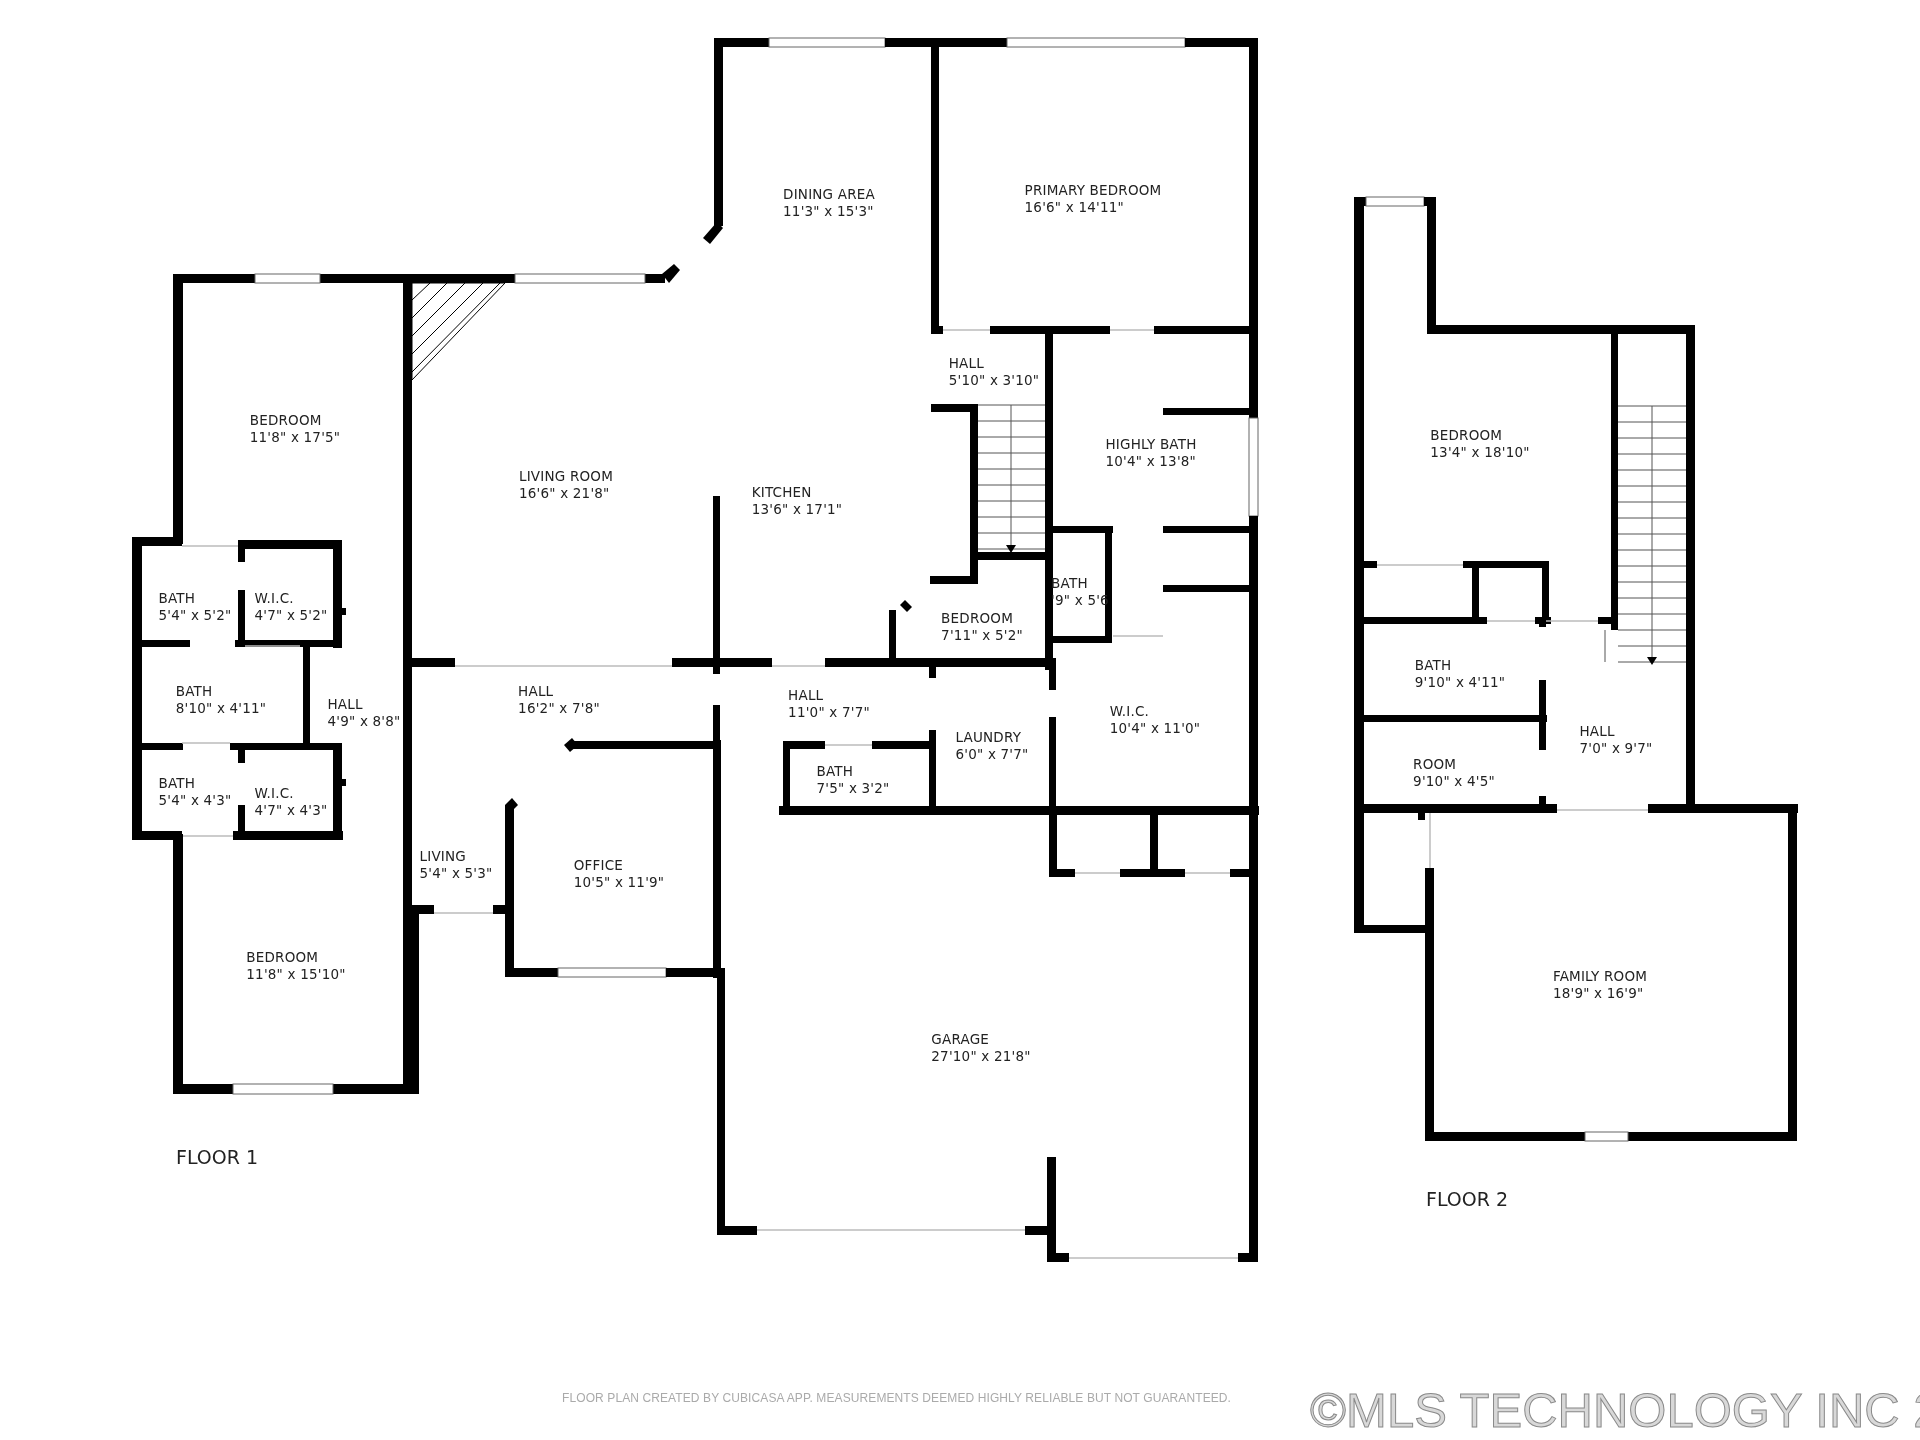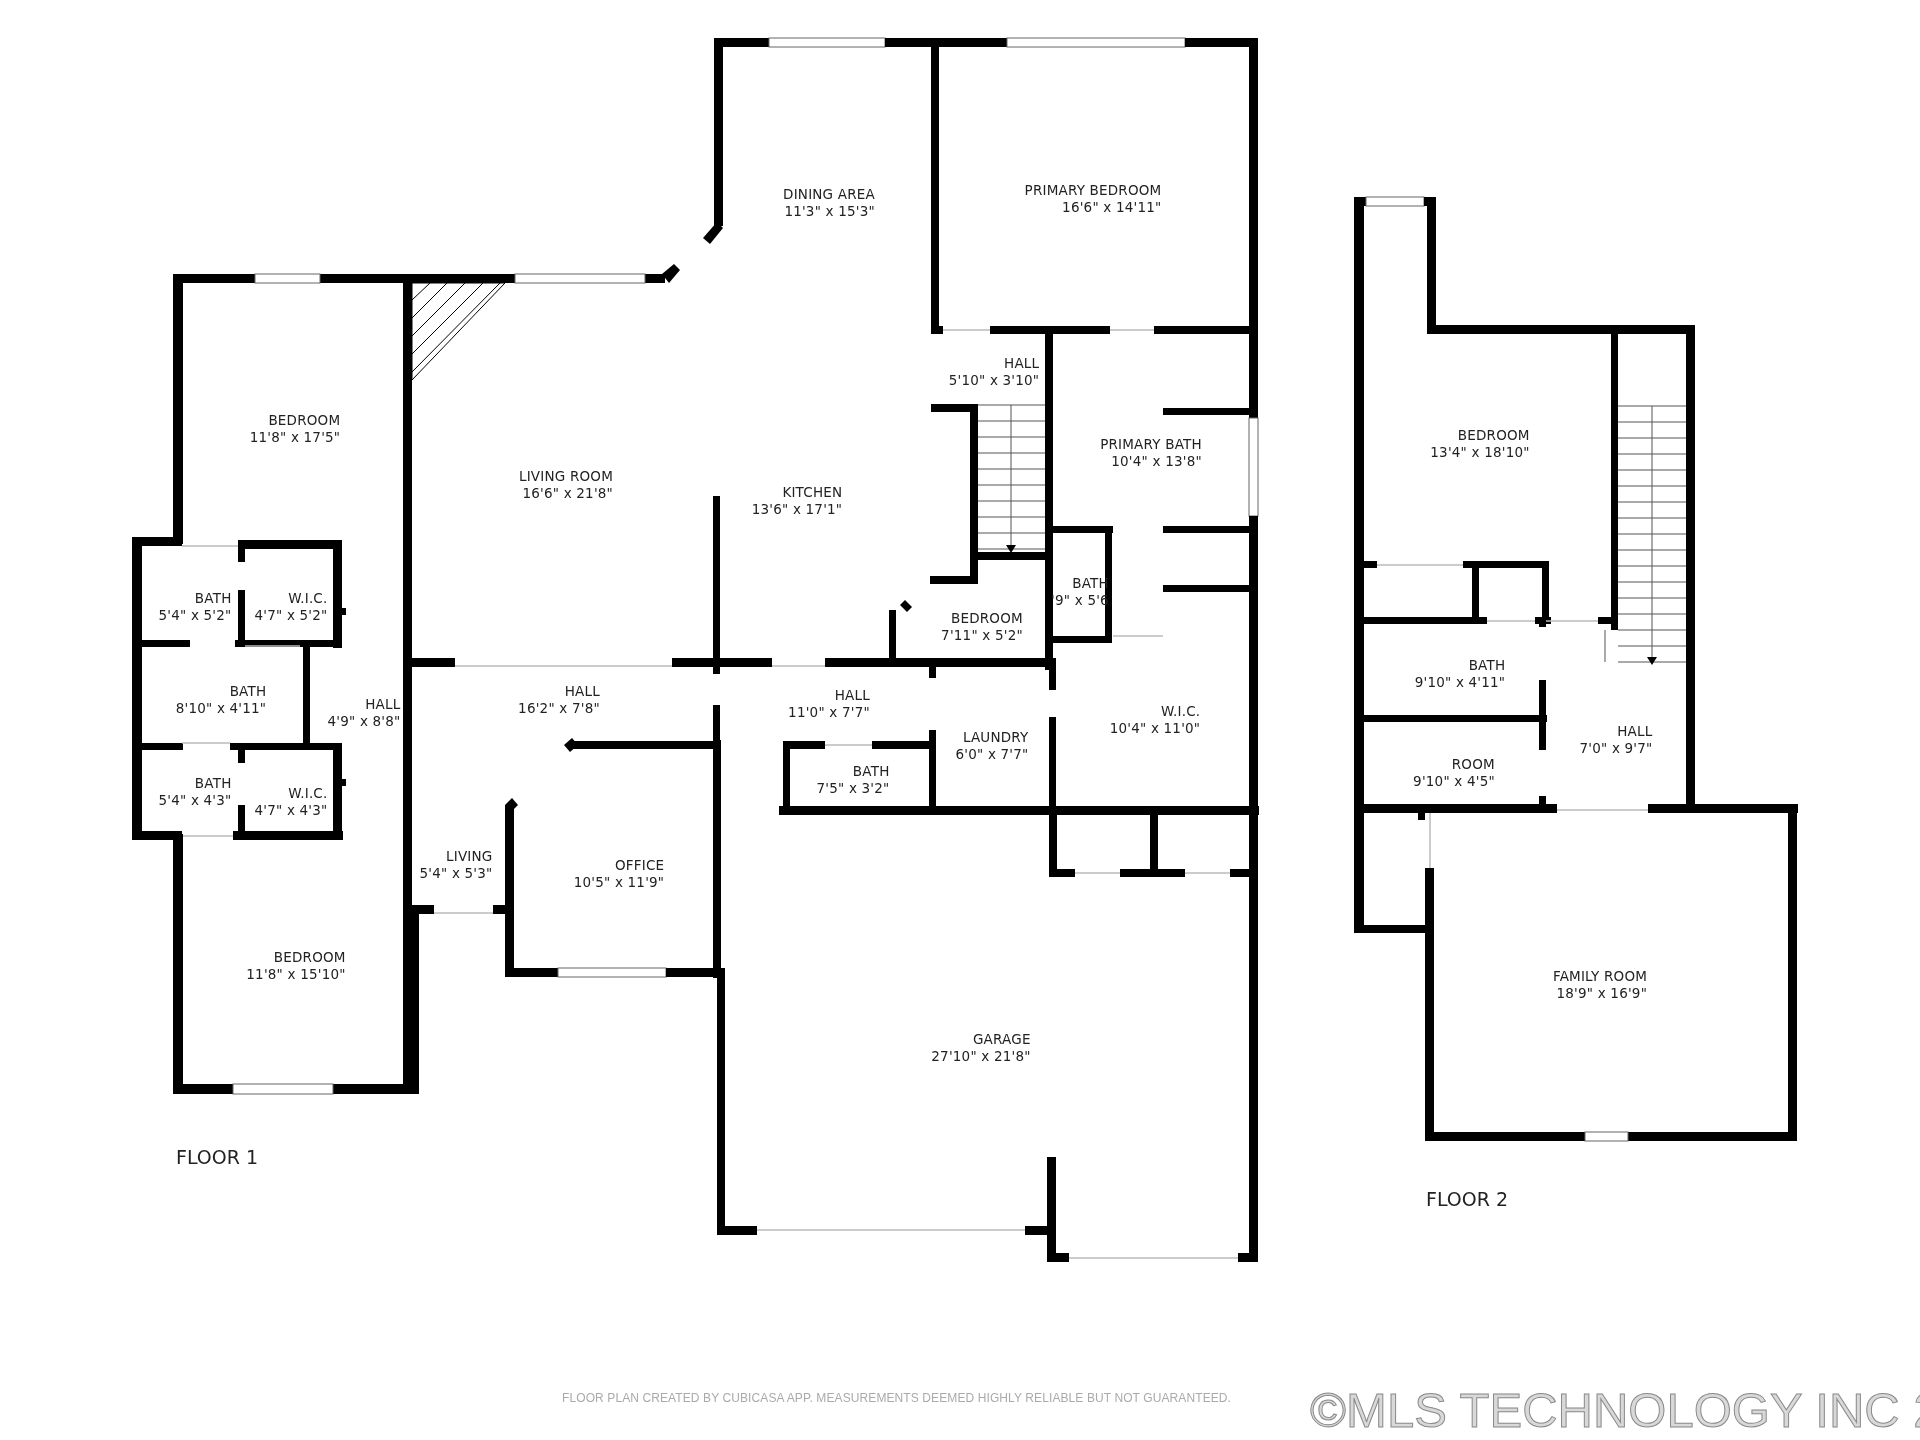--- a/index.html
+++ b/index.html
@@ -2,21 +2,21 @@
 <html><head>
   <meta charset="utf-8">
   <style>
     html, body { margin: 0; padding: 0; background: #ffffff; }
     body { width: 1920px; height: 1440px; position: relative; overflow: hidden;
            font-family: "DejaVu Sans", "Liberation Sans", sans-serif; color: #222; }
     svg.plan { position: absolute; left: 0; top: 0; }
     .wall { fill: #000; }
     .win { fill: #fff; stroke: #666; stroke-width: 1; }
     .door { stroke: #bbb; stroke-width: 1.5; fill: none; }
-    .room { position: absolute; transform: translate(-50%, -50%); text-align: right;
+    .room { position: absolute; transform: translate(-50%, -50%); text-align: left;
             font-size: 13.5px; line-height: 17px; letter-spacing: 0.2px; white-space: nowrap; }
     .room .name { display: block; }
     .room .dim { display: block; }
     .floor-label { position: absolute; font-size: 19px; }
     .disclaimer { position: absolute; left: 562px; top: 1391px; font-size: 12px; color: #aaaaaa;
                   white-space: nowrap; font-family: "Liberation Sans", sans-serif; letter-spacing: 0.1px; }
     .copyright { position: absolute; left: 1310px; top: 1382px; font-size: 49px; color: #d8d8d8;
                  white-space: nowrap; font-family: "Liberation Sans", sans-serif;
                  -webkit-text-stroke: 1px #8a8a8a; }
   </style>
@@ -254,21 +254,21 @@
   </div>
   <div class="room" style="left:295px;top:429px">
     <span class="name">BEDROOM</span>
     <span class="dim">11'8" x 17'5"</span>
   </div>
   <div class="room" style="left:994px;top:372px">
     <span class="name">HALL</span>
     <span class="dim">5'10" x 3'10"</span>
   </div>
   <div class="room" style="left:1151px;top:453px">
-    <span class="name">PRIMARY BATH</span>
+    <span class="name">HIGHLY BATH</span>
     <span class="dim">10'4" x 13'8"</span>
   </div>
   <div class="room" style="left:566px;top:485px">
     <span class="name">LIVING ROOM</span>
     <span class="dim">16'6" x 21'8"</span>
   </div>
   <div class="room" style="left:797px;top:501px">
     <span class="name">KITCHEN</span>
     <span class="dim">13'6" x 17'1"</span>
   </div>

